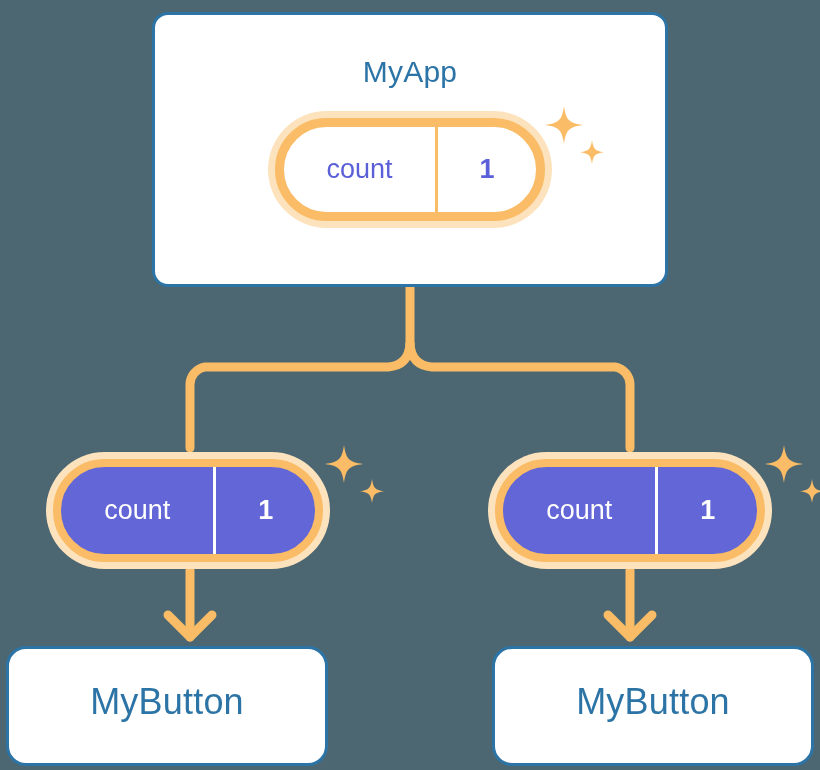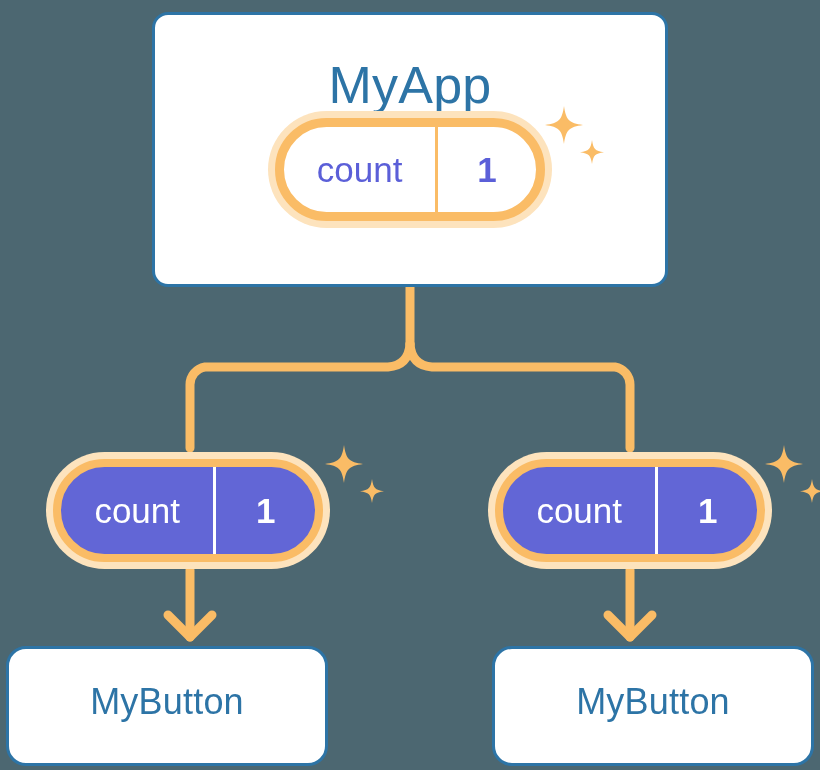--- a/index.html
+++ b/index.html
@@ -36,21 +36,21 @@
     width: 516px;
     height: 275px;
     border-radius: 16px;
   }
   .card-title {
     position: absolute;
     left: 0;
     right: 0;
     text-align: center;
     color: #2d74a6;
-    font-size: 52px;
+    font-size: 30px;
     font-weight: 400;
     letter-spacing: 0.2px;
   }
   #app-card .card-title { top: 40px; }
 
   .button-card {
     width: 322px;
     height: 120px;
     border-radius: 20px;
   }
@@ -77,21 +77,21 @@
     border-radius: 999px;
     border: 9px solid #fabc66;
     display: flex;
     align-items: stretch;
     overflow: hidden;
   }
   .pill-key, .pill-val {
     display: flex;
     align-items: center;
     justify-content: center;
-    font-size: 35px;
+    font-size: 27px;
     line-height: 1;
   }
   .pill-key { flex: 0 0 60%; }
   .pill-val { flex: 1 1 auto; font-weight: 700; }
 
   
   .pill-light .pill-ring { background: #ffffff; }
   .pill-light .pill-key,
   .pill-light .pill-val { color: #5b5fd8; }
   .pill-light .pill-val { border-left: 3px solid #fabc66; }

